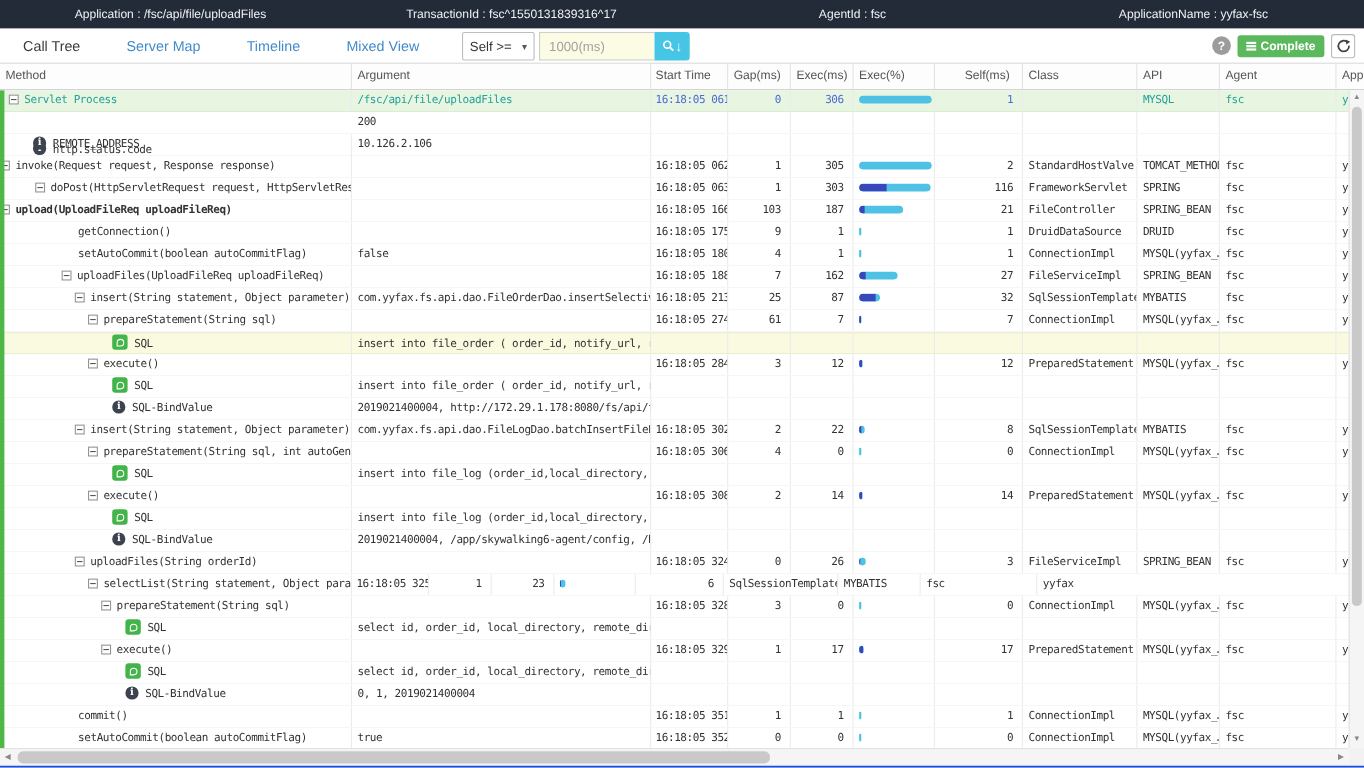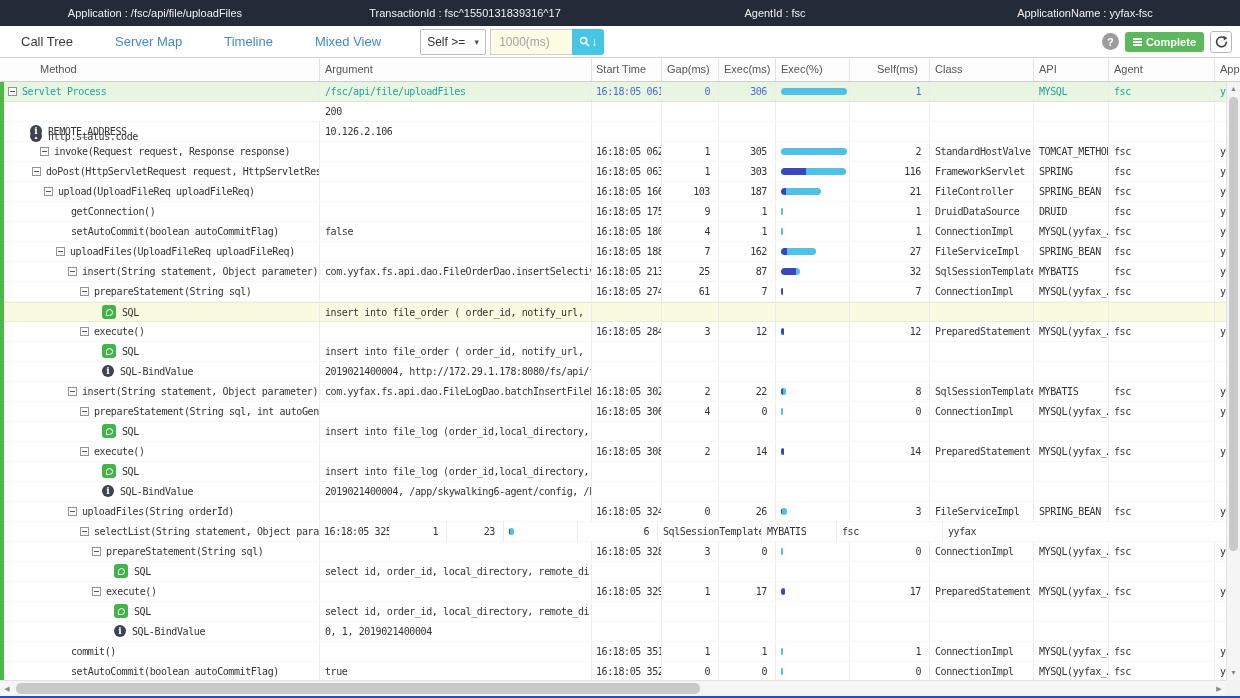--- a/index.html
+++ b/index.html
@@ -12,42 +12,42 @@
 
   
   .toolbar { display:flex; height:32px; align-items:center; background:#fff; border-bottom:1px solid #d4d4d4; }
   .tabs { display:flex; height:100%; align-items:center; }
   .tab { padding:0 21px; font-size:13px; color:#428bca; cursor:pointer; line-height:31px; white-space:nowrap; }
   .tab.active { color:#3a3a3a; }
   .filter { display:flex; align-items:center; margin-left:18px; }
   .selectbox { width:66px; height:26px; border:1px solid #bdbdbd; border-radius:2px; background:#fff; font-size:12px; color:#333;
                display:flex; align-items:center; justify-content:space-between; padding:0 6px; margin-right:4px; }
   .selectbox .caret { font-size:9px; color:#555; }
-  .filter input { width:82px; height:26px; border:1px solid #cfcfcf; border-right:none; background:#fcfce4; padding:0 8px; font-size:12px; color:#555; outline:none; }
+  .filter input { width:105px; height:26px; border:1px solid #cfcfcf; border-right:none; background:#fcfce4; padding:0 8px; font-size:12px; color:#555; outline:none; }
   .filter input::placeholder { color:#a2a2a2; }
   .searchbtn { width:32px; height:26px; background:#47c5e5; border:none; border-radius:0 3px 3px 0; display:flex; align-items:center; justify-content:center; gap:1px; color:#fff; cursor:pointer; }
   .searchbtn .dn { font-size:12px; font-weight:bold; line-height:1; }
   .tb-right { margin-left:auto; margin-right:8px; display:flex; align-items:center; gap:6px; }
   .help { width:17px; height:17px; border-radius:50%; background:#9c9c9c; color:#fff; font-size:11px; font-weight:bold; display:flex; align-items:center; justify-content:center; }
   .complete { height:20px; padding:0 8px; background:#5cb85c; border:none; border-radius:3px; color:#fff; font-size:11px; font-weight:bold; display:flex; align-items:center; gap:4px; cursor:pointer; }
   .bars { width:9px; height:8px; border-top:2px solid #fff; position:relative; }
   .bars::before, .bars::after { content:''; position:absolute; left:0; right:0; border-top:2px solid #fff; }
   .bars::before { top:1px; } .bars::after { top:4px; }
   .refresh { width:22px; height:22px; border:1px solid #b9b9b9; border-radius:3px; background:#fff; display:flex; align-items:center; justify-content:center; cursor:pointer; }
 
   
   .thead { display:flex; height:24px; background:#fdfdfd; border-bottom:1px solid #cfcfcf; font-size:11px; color:#555; }
   .hcell { border-right:1px solid #e3e3e3; line-height:23px; padding-left:5px; white-space:nowrap; overflow:hidden; flex:0 0 auto; }
   .tbody { position:relative; height:600px; overflow:hidden; font-family:"DejaVu Sans Mono", monospace; font-size:10px; letter-spacing:-0.4px; color:#333; }
   .tree-edge { position:absolute; left:0; top:0; bottom:0; width:4px; background:#4db848; z-index:6; }
   .trow { display:flex; height:20px; line-height:19px; border-bottom:1px solid #f6f6f6; background:#fff; }
   .trow.sel { background:#e8f5e1; border-bottom:1px solid #d9ecd2; }
   .trow.focus { background:#fafae0; border-top:1px solid #ececd2; border-bottom:1px solid #ececd2; }
   .cell { flex:0 0 auto; border-right:1px solid #ececec; white-space:nowrap; overflow:hidden; height:100%; }
-  .c-method { width:320px;padding-left:40px; }
+  .c-method { width:320px; }
   .c-arg    { width:272px; padding-left:5px; }
   .c-start  { width:70px;  padding-left:4px; }
   .c-gap    { width:57px; }
   .c-exec   { width:57px; }
   .c-pct    { width:74px; padding-left:5px; }
   .c-self   { width:58px;margin-left:22px; }
   .c-class  { width:104px; padding-left:5px; }
   .c-api    { width:75px;  padding-left:5px; }
   .c-agent  { width:106px; padding-left:5px; }
   .c-app    { width:33px;  padding-left:5px; border-right:none; }
@@ -204,21 +204,21 @@
         <div class="cell c-gap num">1</div>
         <div class="cell c-exec num">303</div>
         <div class="cell c-pct"><span class="bar" style="width: 65px;"><i style="width: 25px;"></i></span></div>
         <div class="cell c-self num">116</div>
         <div class="cell c-class">FrameworkServlet</div>
         <div class="cell c-api">SPRING</div>
         <div class="cell c-agent">fsc</div>
         <div class="cell c-app">yyfax-</div>
       </div>
       <div class="trow">
-        <div class="cell c-method" style="padding-left: 44px;"><span class="expander">
+        <div class="cell c-method" style=" font-weight: bold;"><span class="expander">
             <i></i>
           </span><span>upload(UploadFileReq uploadFileReq)</span></div>
         <div class="cell c-arg"></div>
         <div class="cell c-start">16:18:05 166</div>
         <div class="cell c-gap num">103</div>
         <div class="cell c-exec num">187</div>
         <div class="cell c-pct"><span class="bar" style="width: 40px;"><i style="width: 5px;"></i></span></div>
         <div class="cell c-self num">21</div>
         <div class="cell c-class">FileController</div>
         <div class="cell c-api">SPRING_BEAN</div>

